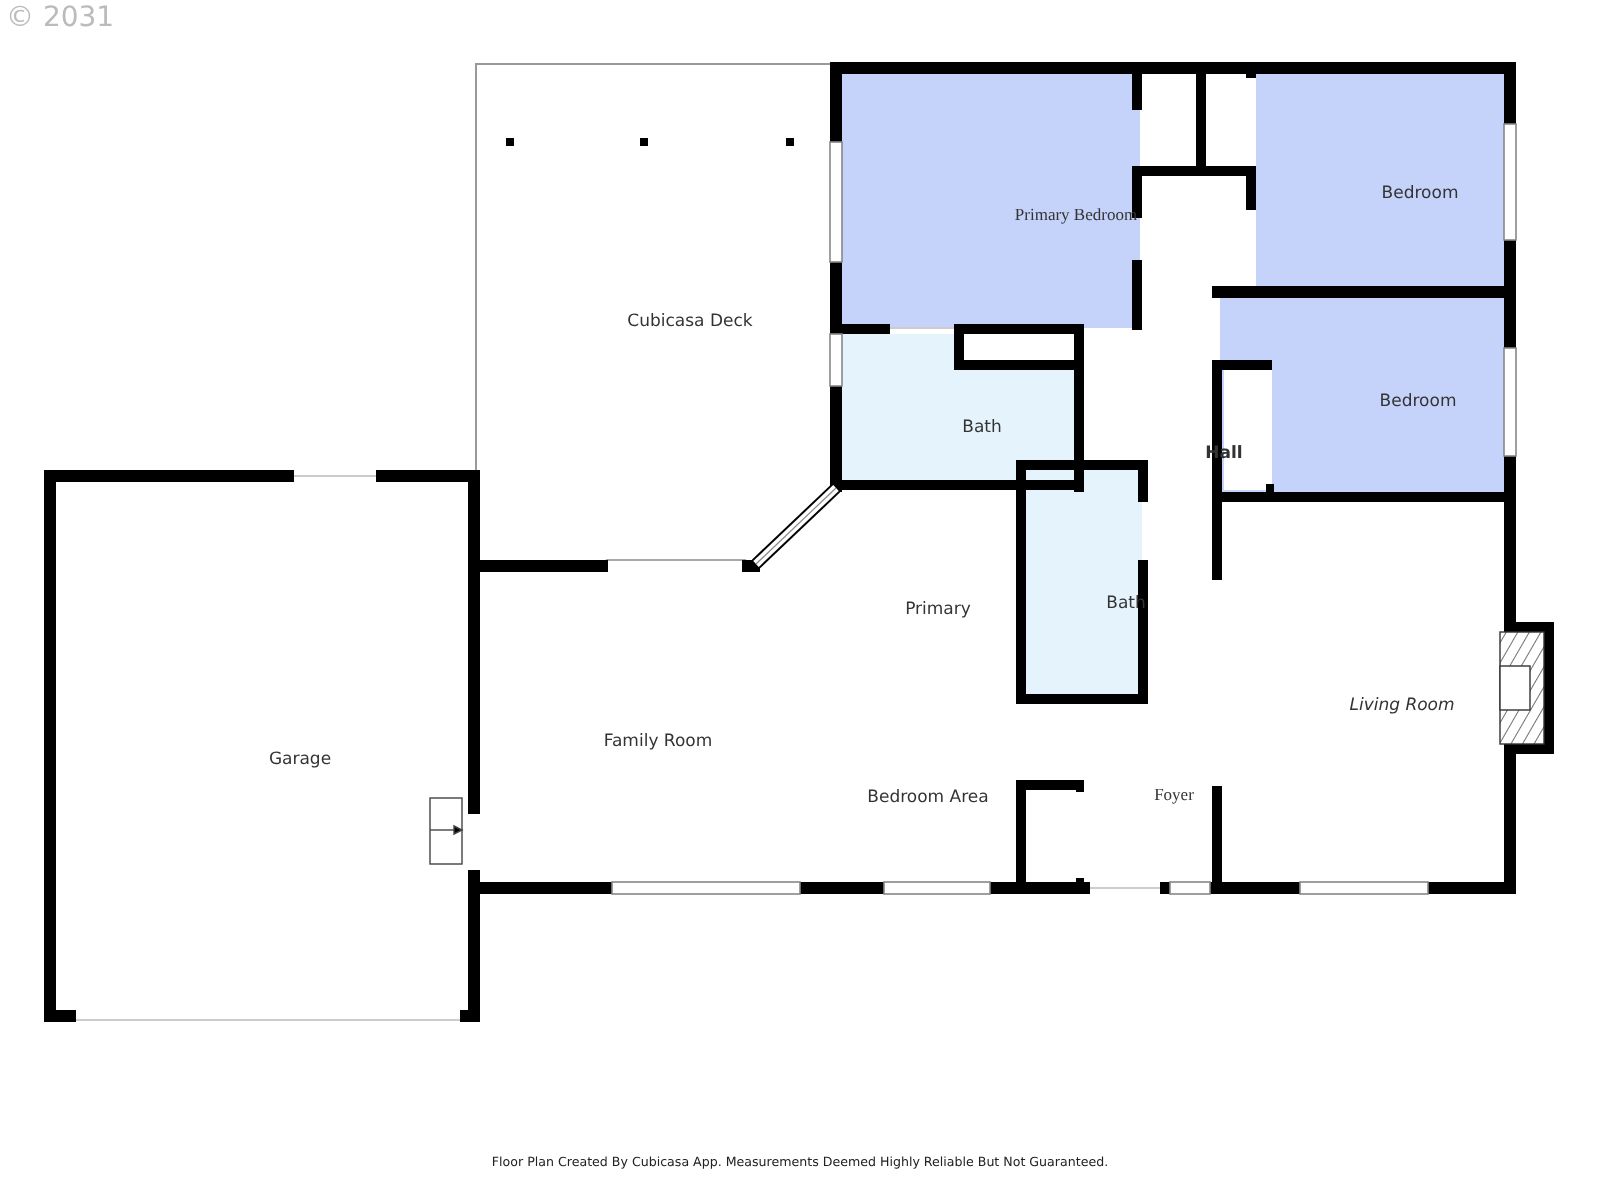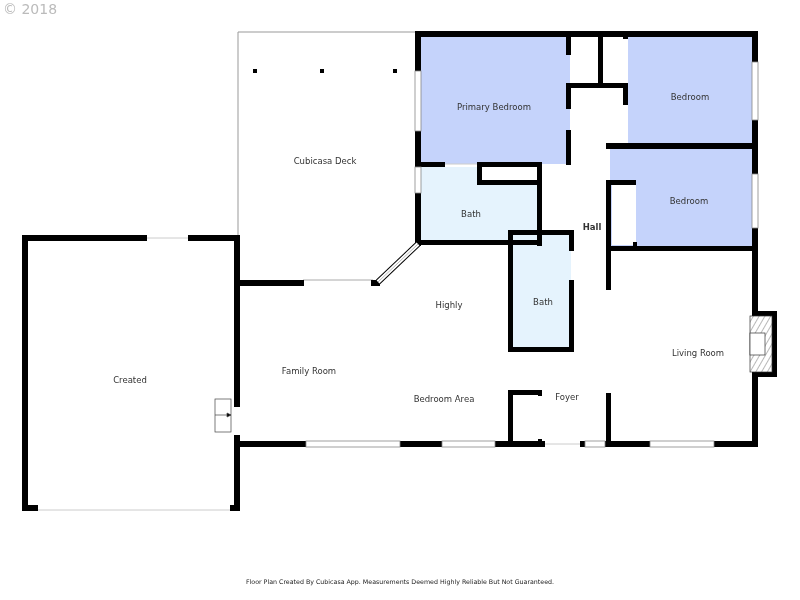--- a/index.html
+++ b/index.html
@@ -1,18 +1,18 @@
 <!DOCTYPE html>
 <html><head>
 <meta charset="utf-8">
 <style>
   html, body { margin: 0; padding: 0; background: #ffffff; }
   body { width: 800px; height: 600px; position: relative; overflow: hidden; font-family: "DejaVu Sans", sans-serif; }
   #plan { position: absolute; left: 0; top: 0; }
-  .lbl { position: absolute; font-size: 8.5px; color: #333; white-space: nowrap; transform: translate(-50%, -50%); }
+  .lbl { position: absolute; font-size: 8.5px; color: #333; white-space: nowrap; transform: translate(-50%, -50%); margin-left: 20px; }
   .copyright { position: absolute; left: 3px; top: 1px; font-size: 14px; color: #bbb; font-family: "DejaVu Sans", sans-serif; }
   .footer { position: absolute; left: 400px; top: 578px; transform: translateX(-50%); font-size: 6.3px; color: #222; white-space: nowrap; }
 </style>
 </head>
 <body>
 
 <svg id="plan" width="800" height="600" viewBox="0 0 800 600">
 
   <rect x="420" y="37" width="150" height="127" fill="#c5d3fb"></rect>
   <rect x="628" y="37" width="126" height="106" fill="#c5d3fb"></rect>
@@ -136,31 +136,31 @@
     <pattern id="hatch" width="5" height="5" patternUnits="userSpaceOnUse" patternTransform="rotate(30)">
       <line x1="0" y1="0" x2="0" y2="5" stroke="#333" stroke-width="0.7"></line>
     </pattern>
   </defs>
   <g>
     <rect x="750" y="316" width="22" height="56" fill="url(#hatch)" stroke="#333" stroke-width="0.7"></rect>
     <rect x="750" y="333" width="15" height="22" fill="#fff" stroke="#333" stroke-width="0.7"></rect>
   </g>
 </svg>
 
-<div class="copyright">© 2018</div>
+<div class="copyright">© 2031</div>
 
 <div id="labels">
-    <div class="lbl" style="left: 494px; top: 107px;">Primary Bedroom</div>
+    <div class="lbl" style="left: 518px; top: 107px; font-family: Liberation Serif, serif;">Primary Bedroom</div>
     <div class="lbl" style="left: 690px; top: 97px;">Bedroom</div>
     <div class="lbl" style="left: 689px; top: 201px;">Bedroom</div>
     <div class="lbl" style="left: 471px; top: 214px;">Bath</div>
     <div class="lbl" style="left: 543px; top: 302px;">Bath</div>
     <div class="lbl" style="left: 592px; top: 227px; font-weight: bold;">Hall</div>
     <div class="lbl" style="left: 325px; top: 161px;">Cubicasa Deck</div>
-    <div class="lbl" style="left: 449px; top: 305px;">Highly</div>
+    <div class="lbl" style="left: 449px; top: 305px;">Primary</div>
     <div class="lbl" style="left: 309px; top: 371px;">Family Room</div>
     <div class="lbl" style="left: 444px; top: 399px;">Bedroom Area</div>
-    <div class="lbl" style="left: 567px; top: 397px;">Foyer</div>
-    <div class="lbl" style="left: 698px; top: 353px;">Living Room</div>
-    <div class="lbl" style="left: 130px; top: 380px;">Created</div>
+    <div class="lbl" style="left: 567px; top: 397px; font-family: Liberation Serif, serif;">Foyer</div>
+    <div class="lbl" style="left: 681px; top: 353px; font-style: italic;">Living Room</div>
+    <div class="lbl" style="left: 130px; top: 380px;">Garage</div>
   </div>
 
 <div class="footer">Floor Plan Created By Cubicasa App. Measurements Deemed Highly Reliable But Not Guaranteed.</div>
 
 </body></html>

